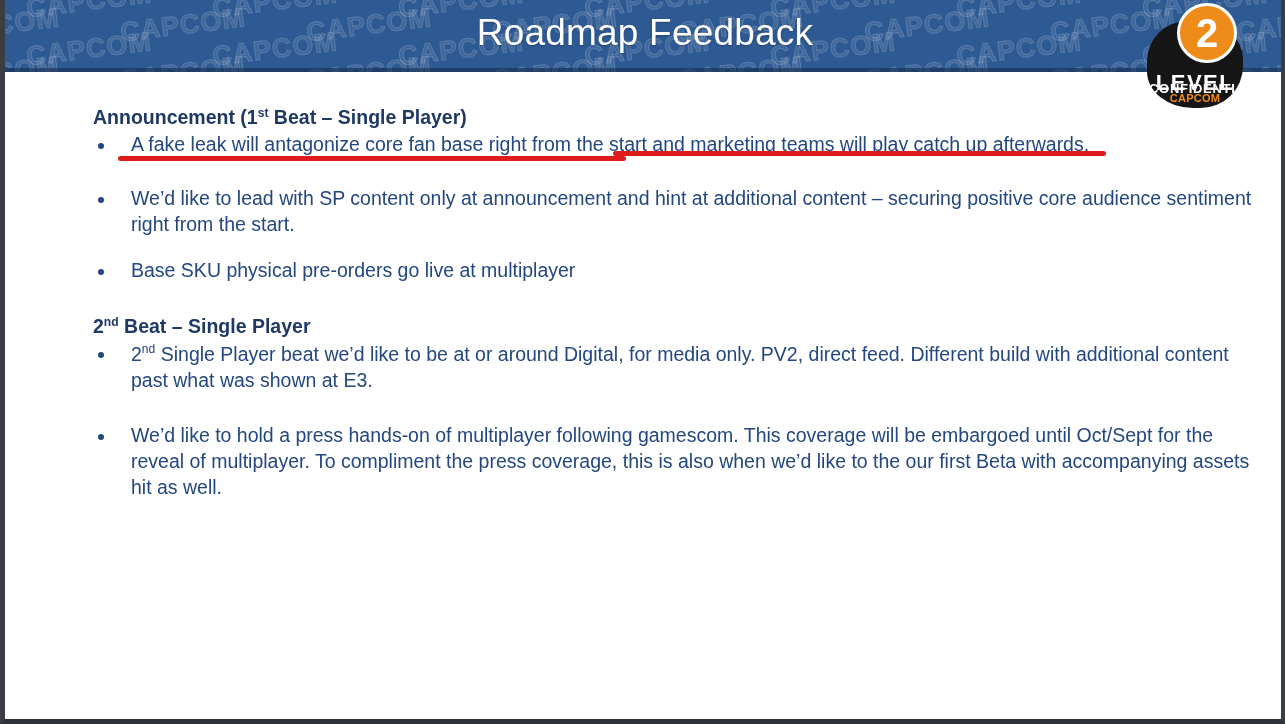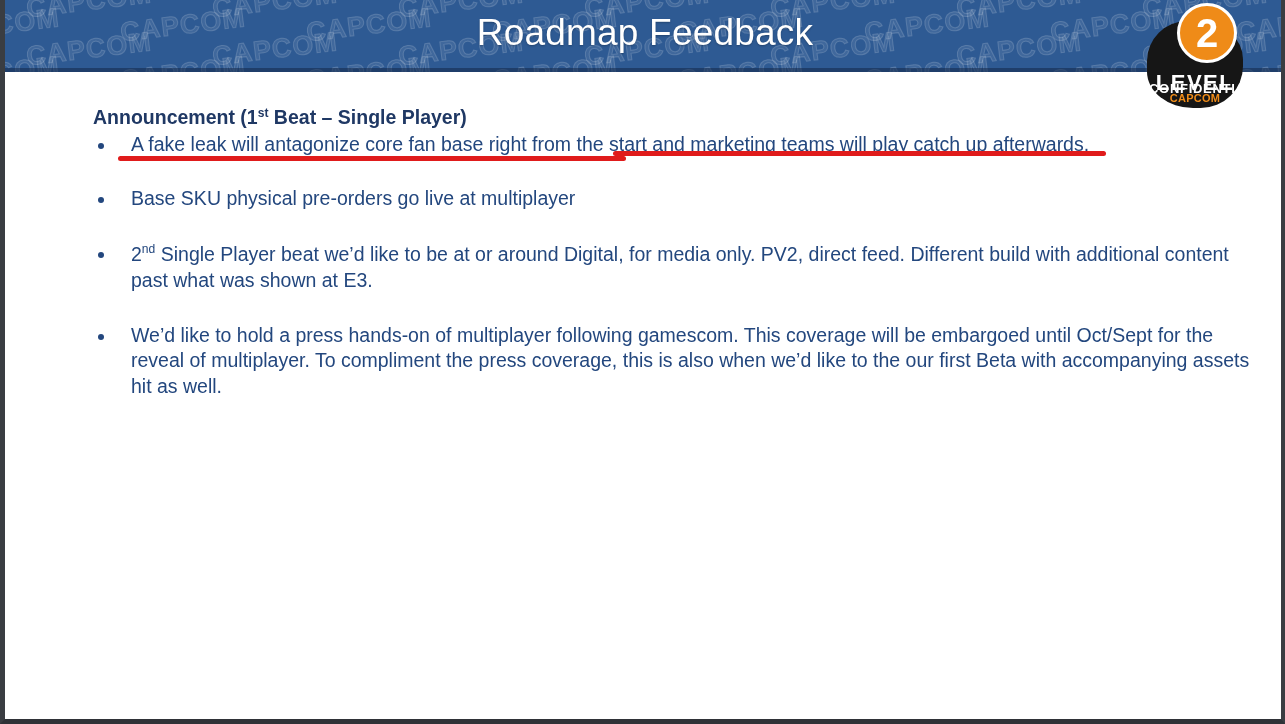--- a/index.html
+++ b/index.html
@@ -241,27 +241,29 @@
   </div>
 
   <div class="content">
 
     <div>
       <div class="section-head"><span>Announcement (1</span><sup>st</sup><span> Beat – Single Player)</span></div>
 
       <ul class="bullets">
         <li class="bullet tight"><span>A fake leak will antagonize core fan base right from the start and marketing teams will play catch up afterwards.</span></li>
         <div class="gap-sm"></div>
+        <li class="bullet"><span>We’d like to lead with SP content only at announcement and hint at additional content – securing positive core audience sentiment right from the start.</span></li>
         <li class="bullet"><span>Base SKU physical pre-orders go live at multiplayer</span></li>
       </ul>
     </div>
 
     <div class="gap-sm"></div>
 
     <div>
+      <div class="section-head"><span>2</span><sup>nd</sup><span> Beat – Single Player</span></div>
 
       <ul class="bullets">
         <li class="bullet"><span>2</span><sup>nd</sup><span> Single Player beat we’d like to be at or around Digital, for media only. PV2, direct feed. Different build with additional content past what was shown at E3.</span></li>
       </ul>
     </div>
 
     <div class="gap-sm"></div>
 
     <div>
 

